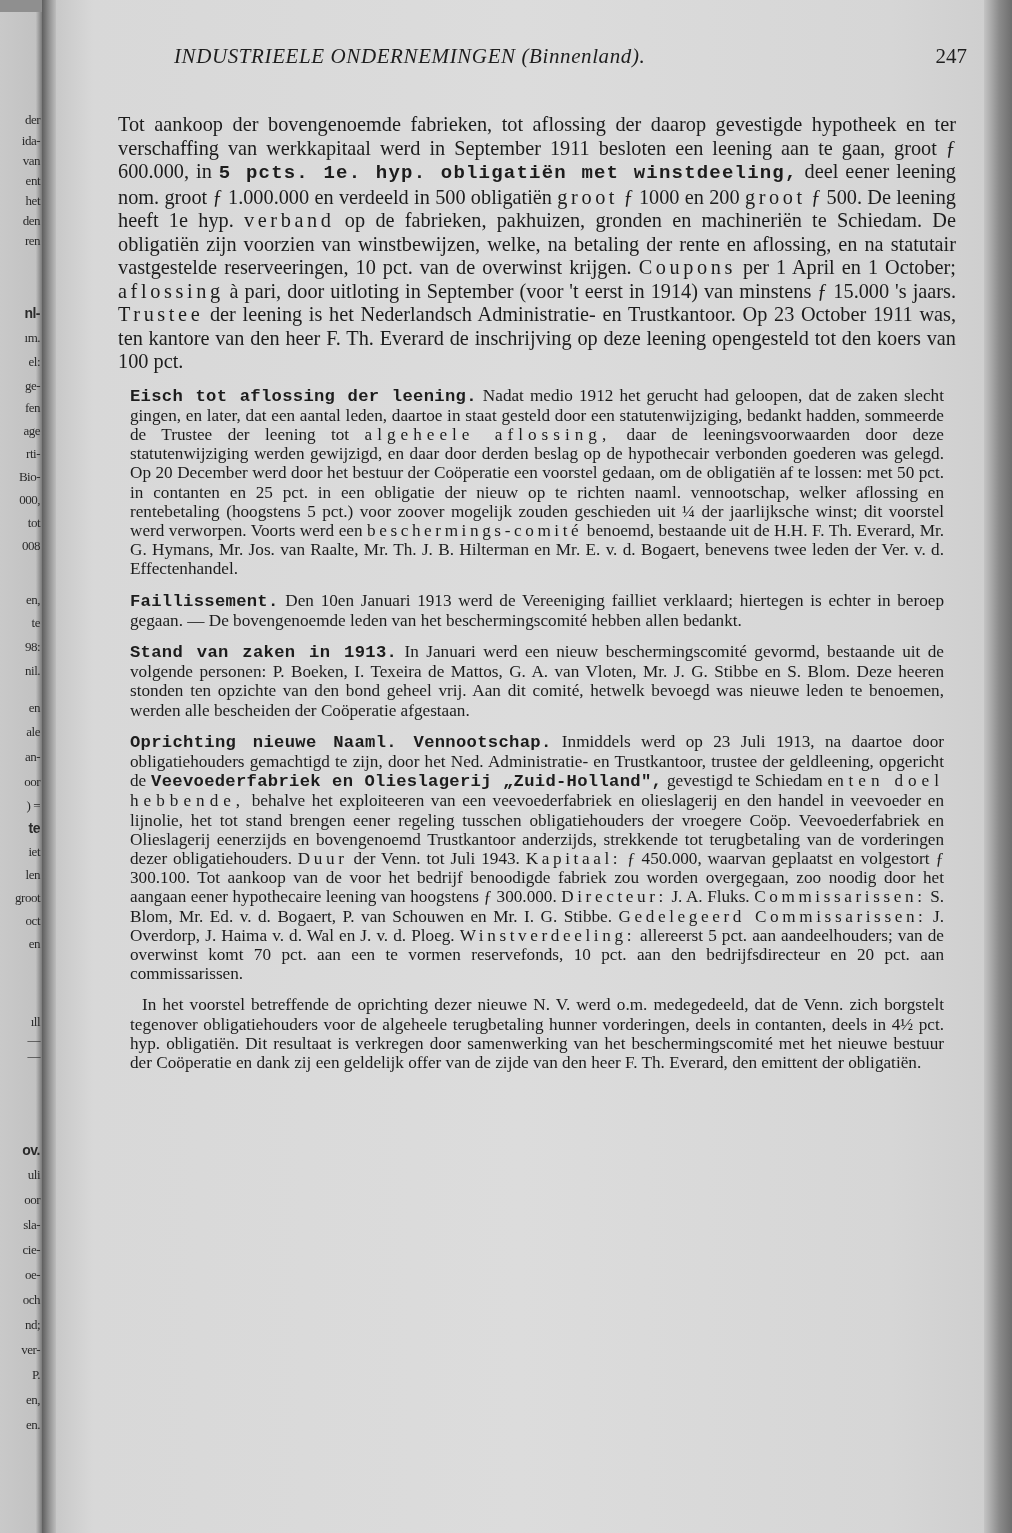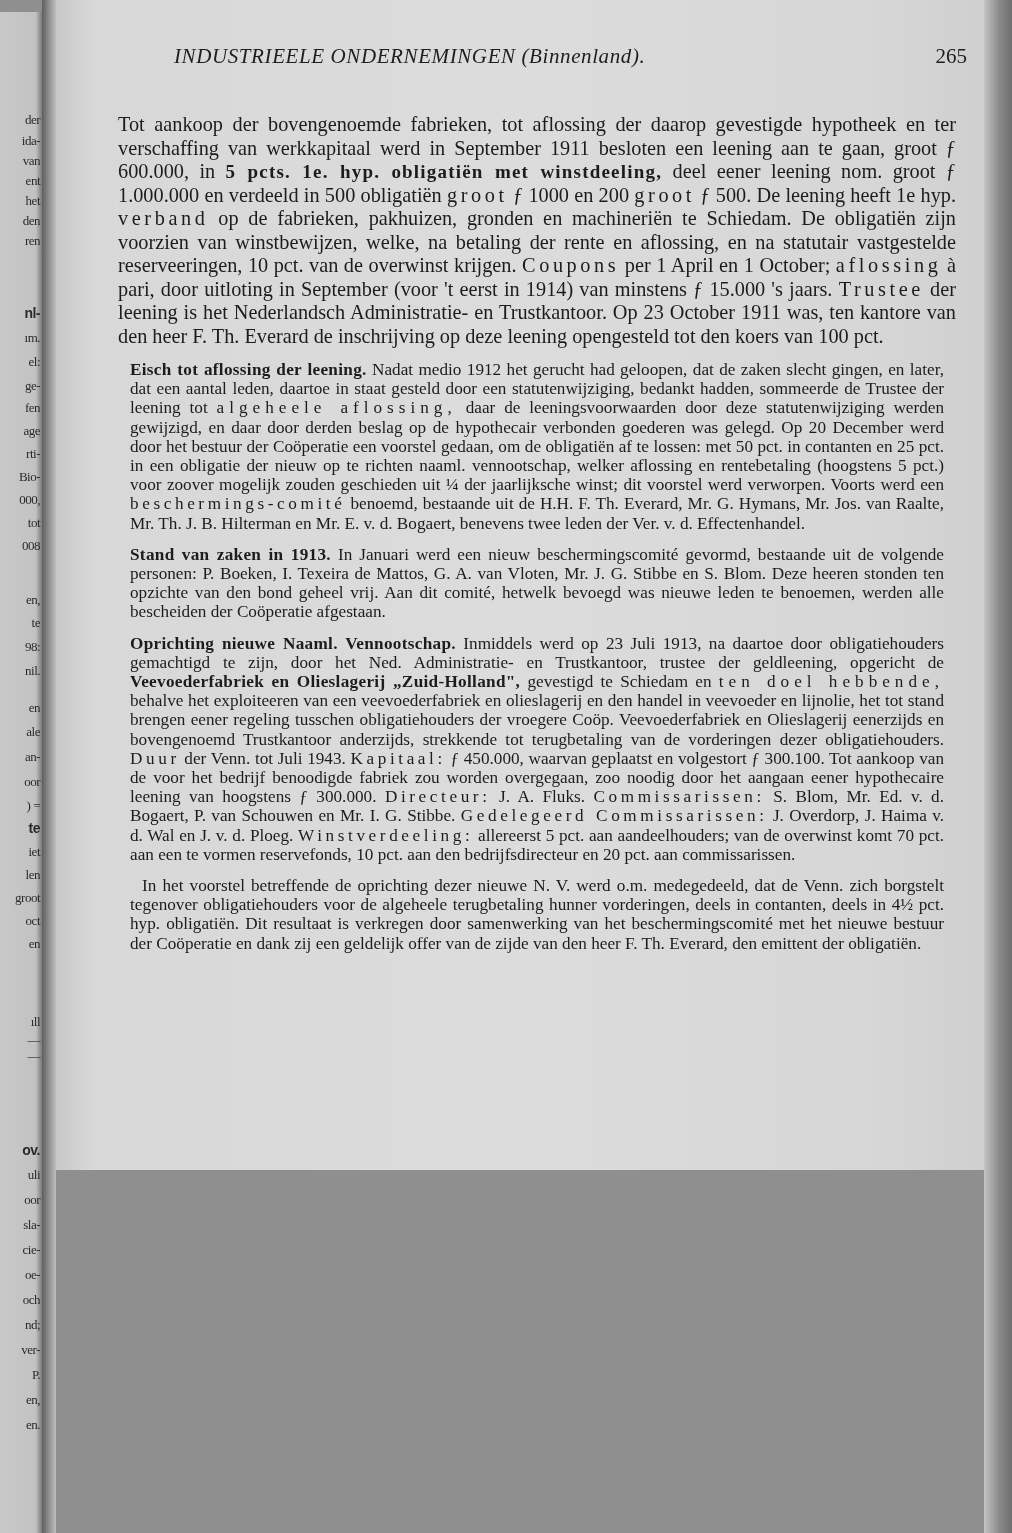--- a/index.html
+++ b/index.html
@@ -17,21 +17,21 @@
       position: absolute; left: 42px; top: 0; width: 14px; height: 1533px;
       background: linear-gradient(to right, #5e5e5e, #9a9a9a 60%, #bdbdbd);
     }
     .left-strip .frag {
       position: absolute; right: 2px; font-size: 13px; color: #2a2a2a;
       font-family: "Liberation Serif", serif; white-space: nowrap; text-align: right;
       letter-spacing: -0.5px;
     }
     .left-strip .frag.bold { font-family: "Liberation Sans", sans-serif; font-weight: bold; font-size: 14px; }
     .page {
-      position: absolute; left: 56px; top: 0; width: 928px; height: 1170px;
+      position: absolute; left: 56px; top: 0; width: 928px; height: 1533px;
       background: linear-gradient(to right, #c8c8c8 0%, #d8d8d8 4%, #dcdcdc 50%, #d6d6d6 90%, #cfcfcf 100%);
     }
     .right-edge {
       position: absolute; left: 984px; top: 0; width: 28px; height: 1533px;
       background: linear-gradient(to right, #c4c4c4, #8a8a8a 55%, #6e6e6e);
     }
     .header {
       position: absolute; top: 44px; left: 118px; width: 793px; height: 36px;
     }
     .header-title {
@@ -54,21 +54,21 @@
     }
     .para-sm {
       font-size: 17.2px; line-height: 19.2px; text-align: justify;
       margin: 12px;
     }
     .koersen {
       font-size: 16.5px; line-height: 22px; text-align: left;
       padding-left: 142px; margin: 0 0 2px 0; letter-spacing: 0.4px;
     }
     .b {
-      font-family: Liberation Serif, serif; font-weight: bold;
+      font-family: Liberation Mono, monospace; font-weight: bold;
       letter-spacing: 0.3px;
     }
     .para-lg .b { font-size: 19px; letter-spacing: 1.2px; }
     .sp { letter-spacing: 3.6px; font-family: Liberation Serif, serif; }
     .sp2 { letter-spacing: 5px; }
   </style>
 </head>
 <body>
 
 <div class="left-strip">
@@ -119,29 +119,30 @@
   <span class="frag" style="top:1330px">ver-</span>
   <span class="frag" style="top:1355px">P.</span>
   <span class="frag" style="top:1380px">en,</span>
   <span class="frag" style="top:1405px">en.</span>
 </div>
 <div class="gutter"></div>
 
 <div class="page">
   <div class="header">
     <span class="header-title">INDUSTRIEELE ONDERNEMINGEN (Binnenland).</span>
-    <span class="page-number">265</span>
+    <span class="page-number">247</span>
   </div>
 
   <div class="body-text">
     <p class="para-lg"><span>Tot aankoop der bovengenoemde fabrieken, tot aflossing der daarop gevestigde hypotheek en ter verschaffing van werkkapitaal werd in September 1911 besloten een leening aan te gaan, groot </span><span>ƒ 600.000, in </span><span class="b">5 pcts. 1e. hyp. obligatiën met winstdeeling,</span><span> deel eener leening nom. groot ƒ 1.000.000 en verdeeld in 500 obligatiën </span><span class="sp">groot</span><span> ƒ 1000 en 200 </span><span class="sp">groot</span><span> ƒ 500. De leening heeft 1e hyp. </span><span class="sp">verband</span><span> op de fabrieken, pakhuizen, gronden en machineriën te Schiedam. De obligatiën zijn voorzien van winstbewijzen, welke, na betaling der rente en aflossing, en na statutair vastgestelde reserveeringen, 10 pct. van de overwinst krijgen. </span><span class="sp">Coupons</span><span> per 1 April en 1 October; </span><span class="sp">aflossing</span><span> à pari, door uitloting in September (voor 't eerst in 1914) van minstens ƒ 15.000 's jaars. </span><span class="sp">Trustee</span><span> der leening is het Nederlandsch Administratie- en Trustkantoor. Op 23 October 1911 was, ten kantore van den heer F. Th. Everard de inschrijving op deze leening opengesteld tot den koers van 100 pct.</span></p>
 
 
     <p class="para-sm"><span class="b">Eisch tot aflossing der leening.</span><span> Nadat medio 1912 het gerucht had geloopen, dat de zaken slecht gingen, en later, dat een aantal leden, daartoe in staat gesteld door een statutenwijziging, bedankt hadden, sommeerde de Trustee der leening tot </span><span class="sp2">algeheele aflossing,</span><span> daar de leeningsvoorwaarden door deze statutenwijziging werden gewijzigd, en daar door derden beslag op de hypothecair verbonden goederen was gelegd. Op 20 December werd door het bestuur der Coöperatie een voorstel gedaan, om de obligatiën af te lossen: met 50 pct. in contanten en 25 pct. in een obligatie der nieuw op te richten naaml. vennootschap, welker aflossing en rentebetaling (hoogstens 5 pct.) voor zoover mogelijk zouden geschieden uit ¼ der jaarlijksche winst; dit voorstel werd verworpen. Voorts werd een </span><span class="sp">beschermings-comité</span><span> benoemd, bestaande uit de H.H. F. Th. Everard, Mr. G. Hymans, Mr. Jos. van Raalte, Mr. Th. J. B. Hilterman en Mr. E. v. d. Bogaert, benevens twee leden der Ver. v. d. Effectenhandel.</span></p>
 
+    <p class="para-sm"><span class="b">Faillissement.</span><span> Den 10en Januari 1913 werd de Vereeniging failliet verklaard; hiertegen is echter in beroep gegaan. — De bovengenoemde leden van het beschermingscomité hebben allen bedankt.</span></p>
 
     <p class="para-sm"><span class="b">Stand van zaken in 1913.</span><span> In Januari werd een nieuw beschermingscomité gevormd, bestaande uit de volgende personen: P. Boeken, I. Texeira de Mattos, G. A. van Vloten, Mr. J. G. Stibbe en S. Blom. Deze heeren stonden ten opzichte van den bond geheel vrij. Aan dit comité, hetwelk bevoegd was nieuwe leden te benoemen, werden alle bescheiden der Coöperatie afgestaan.</span></p>
 
     <p class="para-sm"><span class="b">Oprichting nieuwe Naaml. Vennootschap.</span><span> Inmiddels werd op 23 Juli 1913, na daartoe door obligatiehouders gemachtigd te zijn, door het Ned. Administratie- en Trustkantoor, trustee der geldleening, opgericht de </span><span class="b">Veevoederfabriek en Olieslagerij „Zuid-Holland",</span><span> gevestigd te Schiedam en </span><span class="sp2">ten doel hebbende,</span><span> behalve het exploiteeren van een veevoederfabriek en olieslagerij en den handel in veevoeder en lijnolie, het tot stand brengen eener regeling tusschen obligatiehouders der vroegere Coöp. Veevoederfabriek en Olieslagerij eenerzijds en bovengenoemd Trustkantoor anderzijds, strekkende tot terugbetaling van de vorderingen dezer obligatiehouders. </span><span class="sp">Duur</span><span> der Venn. tot Juli 1943. </span><span class="sp">Kapitaal:</span><span> ƒ 450.000, waarvan geplaatst en volgestort ƒ 300.100. Tot aankoop van de voor het bedrijf benoodigde fabriek zou worden overgegaan, zoo noodig door het aangaan eener hypothecaire leening van hoogstens ƒ 300.000. </span><span class="sp">Directeur:</span><span> J. A. Fluks. </span><span class="sp">Commissarissen:</span><span> S. Blom, Mr. Ed. v. d. Bogaert, P. van Schouwen en Mr. I. G. Stibbe. </span><span class="sp">Gedelegeerd Commissarissen:</span><span> J. Overdorp, J. Haima v. d. Wal en J. v. d. Ploeg. </span><span class="sp">Winstverdeeling:</span><span> allereerst 5 pct. aan aandeelhouders; van de overwinst komt 70 pct. aan een te vormen reservefonds, 10 pct. aan den bedrijfsdirecteur en 20 pct. aan commissarissen.</span></p>
 
     <p class="para-sm" style="text-indent:12px">In het voorstel betreffende de oprichting dezer nieuwe N. V. werd o.m. medegedeeld, dat de Venn. zich borgstelt tegenover obligatiehouders voor de algeheele terugbetaling hunner vorderingen, deels in contanten, deels in 4½ pct. hyp. obligatiën. Dit resultaat is verkregen door samenwerking van het beschermingscomité met het nieuwe bestuur der Coöperatie en dank zij een geldelijk offer van de zijde van den heer F. Th. Everard, den emittent der obligatiën.</p>
   </div>
 </div>
 
 <div class="right-edge"></div>

